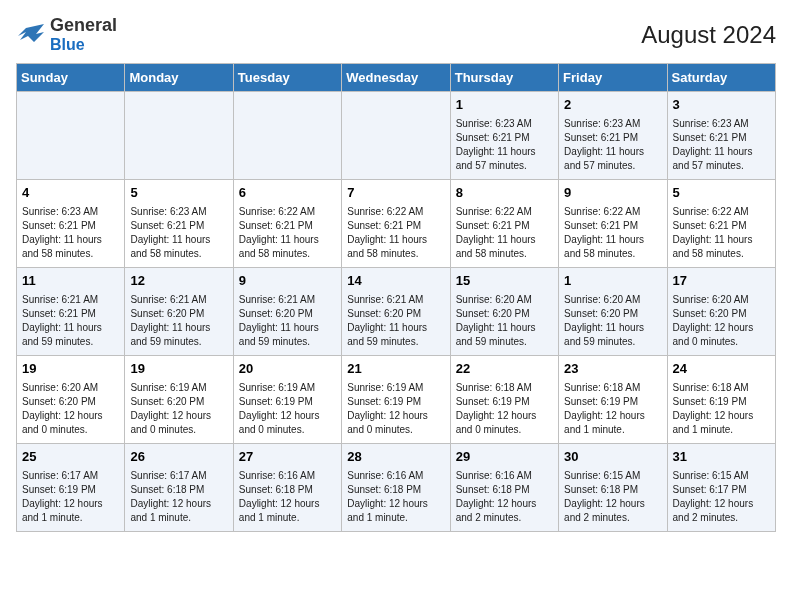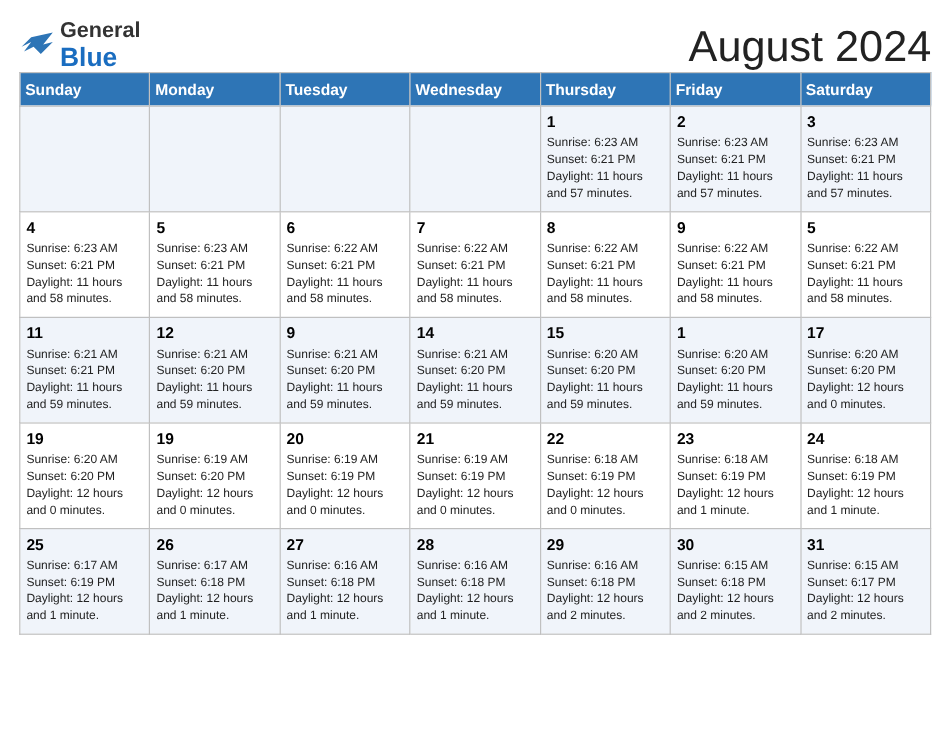--- a/index.html
+++ b/index.html
@@ -6,52 +6,52 @@
     body {
       font-family: Arial, sans-serif;
       background: #fff;
       width: 792px;
       min-height: 612px;
       padding: 16px;
     }
     .header {
       display: flex;
       justify-content: space-between;
-      align-items: flex-end;
-      margin-bottom: 0;
+      align-items: center;
+      margin-bottom: 10px;
     }
     .logo {
       display: flex;
       align-items: center;
       gap: 4px;
     }
     .logo-text {
       display: flex;
       flex-direction: column;
       line-height: 1.1;
     }
     .logo-general {
       font-size: 18px;
       font-weight: bold;
       color: #333;
     }
     .logo-blue {
-      font-size: 22px;
+      font-size: 16px;
       font-weight: bold;
       color: #1a6dc0;
     }
     .logo-bird {
       width: 30px;
       height: 30px;
     }
     .title-block {
       text-align: right;
     }
     .main-title {
-      font-size: 36px;
+      font-size: 24px;
       font-weight: normal;
       color: #222;
     }
     .subtitle {
       font-size: 16px;
       color: #555;
     }
     table {
       width: 100%;
       border-collapse: collapse;

